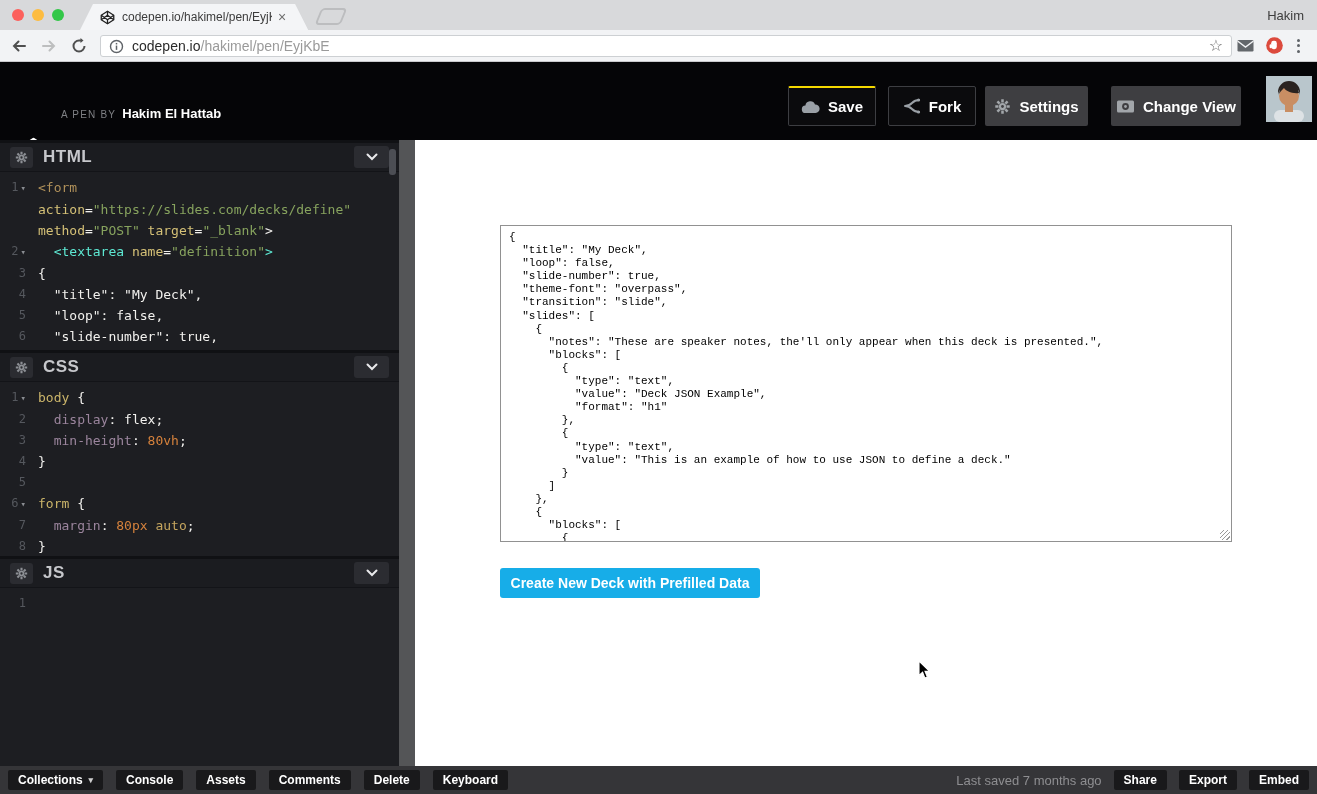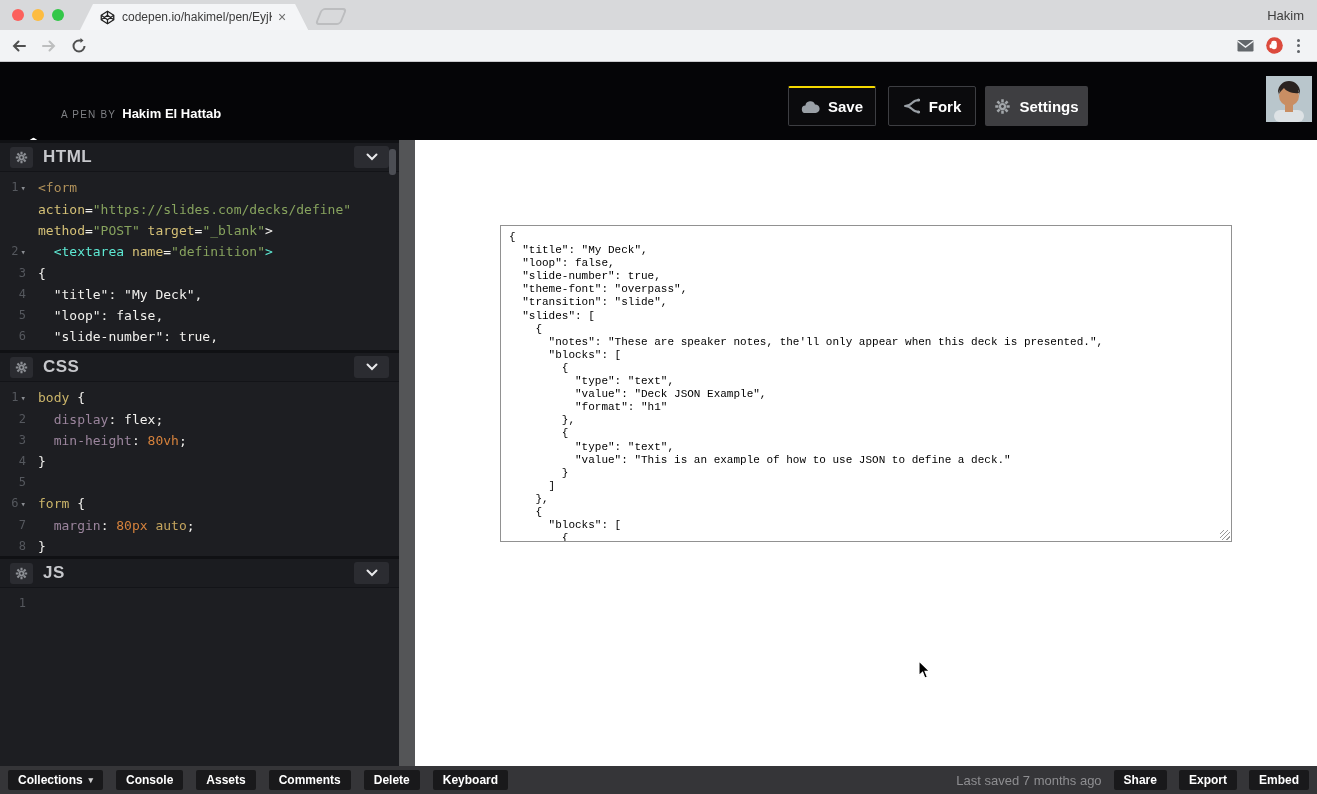--- a/index.html
+++ b/index.html
@@ -126,20 +126,30 @@
     <svg class="nav-ic nav-back" viewBox="0 0 18 18" fill="none" stroke="#4f4f4f" stroke-width="2" stroke-linecap="round">
       <path d="M15 9H4M8.5 4.5L4 9l4.5 4.5"></path>
     </svg>
     <svg class="nav-ic nav-fwd" viewBox="0 0 18 18" fill="none" stroke="#bdbebf" stroke-width="2" stroke-linecap="round">
       <path d="M3 9h11M9.5 4.5L14 9l-4.5 4.5"></path>
     </svg>
     <svg class="nav-ic nav-reload" viewBox="0 0 18 18" fill="none" stroke="#4f4f4f" stroke-width="2">
       <path d="M14.5 9A5.5 5.5 0 1 1 9 3.5h2.5"></path>
       <path d="M10.5 1l3 2.5-3 2.5" fill="#4f4f4f" stroke="none"></path>
     </svg>
+    <div class="urlbar">
+      <svg class="url-info" viewBox="0 0 16 16">
+        <circle cx="8" cy="8" r="6.4" fill="none" stroke="#5f6368" stroke-width="1.5"></circle>
+        <rect x="7.2" y="4.2" width="1.6" height="1.6" fill="#5f6368"></rect>
+        <rect x="7.2" y="7" width="1.6" height="4.6" fill="#5f6368"></rect>
+      </svg>
+      <span class="url-domain">codepen.io</span>
+      <span class="url-path">/hakimel/pen/EyjKbE</span>
+      <span class="url-star">☆</span>
+    </div>
     <svg class="ext-ic ext-mail" viewBox="0 0 19 19">
       <rect x="1.5" y="4" width="16" height="11.5" rx="1.2" fill="#63676b"></rect>
       <path d="M1.5 5l8 6 8-6" fill="none" stroke="#f2f3f5" stroke-width="1.4"></path>
     </svg>
     <svg class="ext-ic ext-hand" viewBox="0 0 19 19">
       <circle cx="9.5" cy="9.5" r="8.3" fill="#dc4a3d"></circle>
       <rect x="6.2" y="4.8" width="5.6" height="8.4" rx="2.4" fill="#fff"></rect>
       <rect x="4.6" y="8.2" width="2.4" height="4" rx="1.2" fill="#fff"></rect>
     </svg>
     <div class="menu-dots">
@@ -175,20 +185,28 @@
     </div>
     <div class="hbtn solid btn-settings">
       <svg width="17" height="17" viewBox="0 0 16 16">
         <g stroke="#a2a6aa" stroke-width="2.4">
           <path d="M8 1.2v3M8 11.8v3M1.2 8h3M11.8 8h3M3.2 3.2l2.1 2.1M10.7 10.7l2.1 2.1M12.8 3.2l-2.1 2.1M5.3 10.7l-2.1 2.1"></path>
         </g>
         <circle cx="8" cy="8" r="3.4" fill="#a2a6aa"></circle>
         <circle cx="8" cy="8" r="1.3" fill="#3e3e41"></circle>
       </svg>
       <span>Settings</span>
+    </div>
+    <div class="hbtn solid btn-changeview">
+      <svg width="19" height="15" viewBox="0 0 19 15">
+        <rect x="1" y="1.5" width="17" height="12" rx="1.5" fill="#a2a6aa"></rect>
+        <circle cx="9.5" cy="7.5" r="3.4" fill="#3e3e41"></circle>
+        <circle cx="9.5" cy="7.5" r="1.4" fill="#a2a6aa"></circle>
+      </svg>
+      <span>Change View</span>
     </div>
     <svg class="avatar" viewBox="0 0 46 46">
       <rect width="46" height="46" fill="#b9c6cc"></rect>
       <rect x="8" y="34" width="30" height="12" rx="6" fill="#dde2e5"></rect>
       <path d="M12 20a11 11 0 0 1 22 0v-4a11 11 0 0 0-22 0z" fill="#2a2320"></path>
       <circle cx="23" cy="20" r="10" fill="#c98e63"></circle>
       <path d="M13 18a10 10 0 0 1 20-1c-7 1-13-2-15-5-2 2-4 4-5 6z" fill="#2a2320"></path>
       <rect x="19" y="28" width="8" height="8" fill="#c98e63"></rect>
     </svg>
   </div>
@@ -305,20 +323,21 @@
           "type": "text",
           "value": "This is an example of how to use JSON to define a deck."
         }
       ]
     },
     {
       "blocks": [
         {</textarea>
         <span class="resize-corner"></span>
       </div>
+      <button class="submit-btn">Create New Deck with Prefilled Data</button>
       <svg class="cursor" viewBox="0 0 13 20">
         <path d="M1 1v14.5l3.6-3.2 2.3 5.8 2.5-1-2.4-5.7h4.6z" fill="#000" stroke="#fff" stroke-width="1.1"></path>
       </svg>
     </div>
   </div>
 
   <div class="footer">
     <span class="fbtn collections">
       <span>Collections</span>
       <span class="caret">▾</span>

